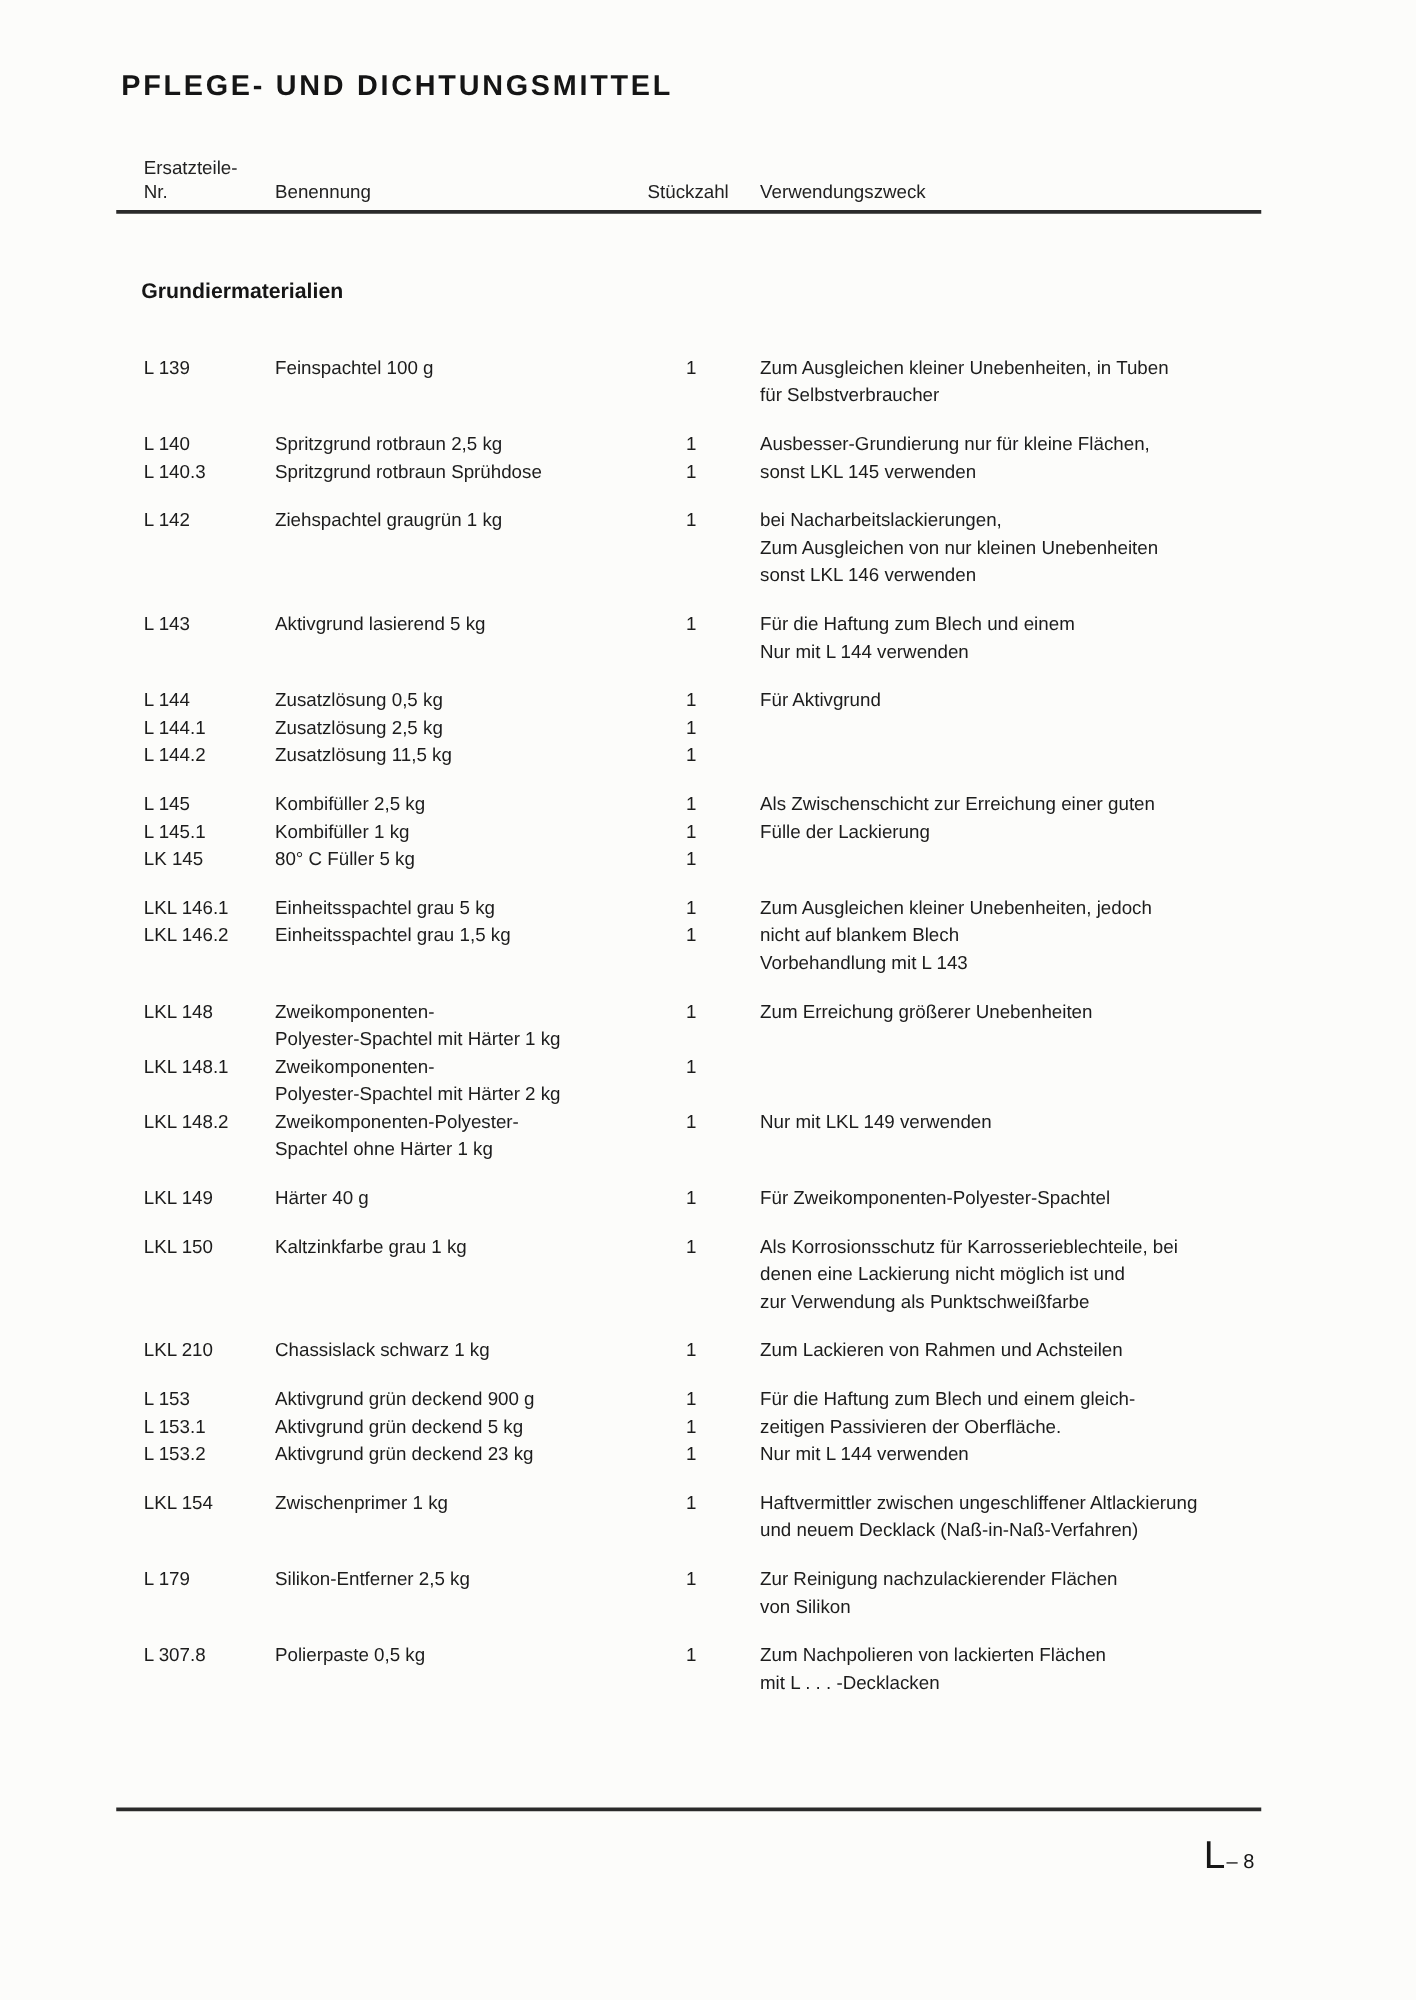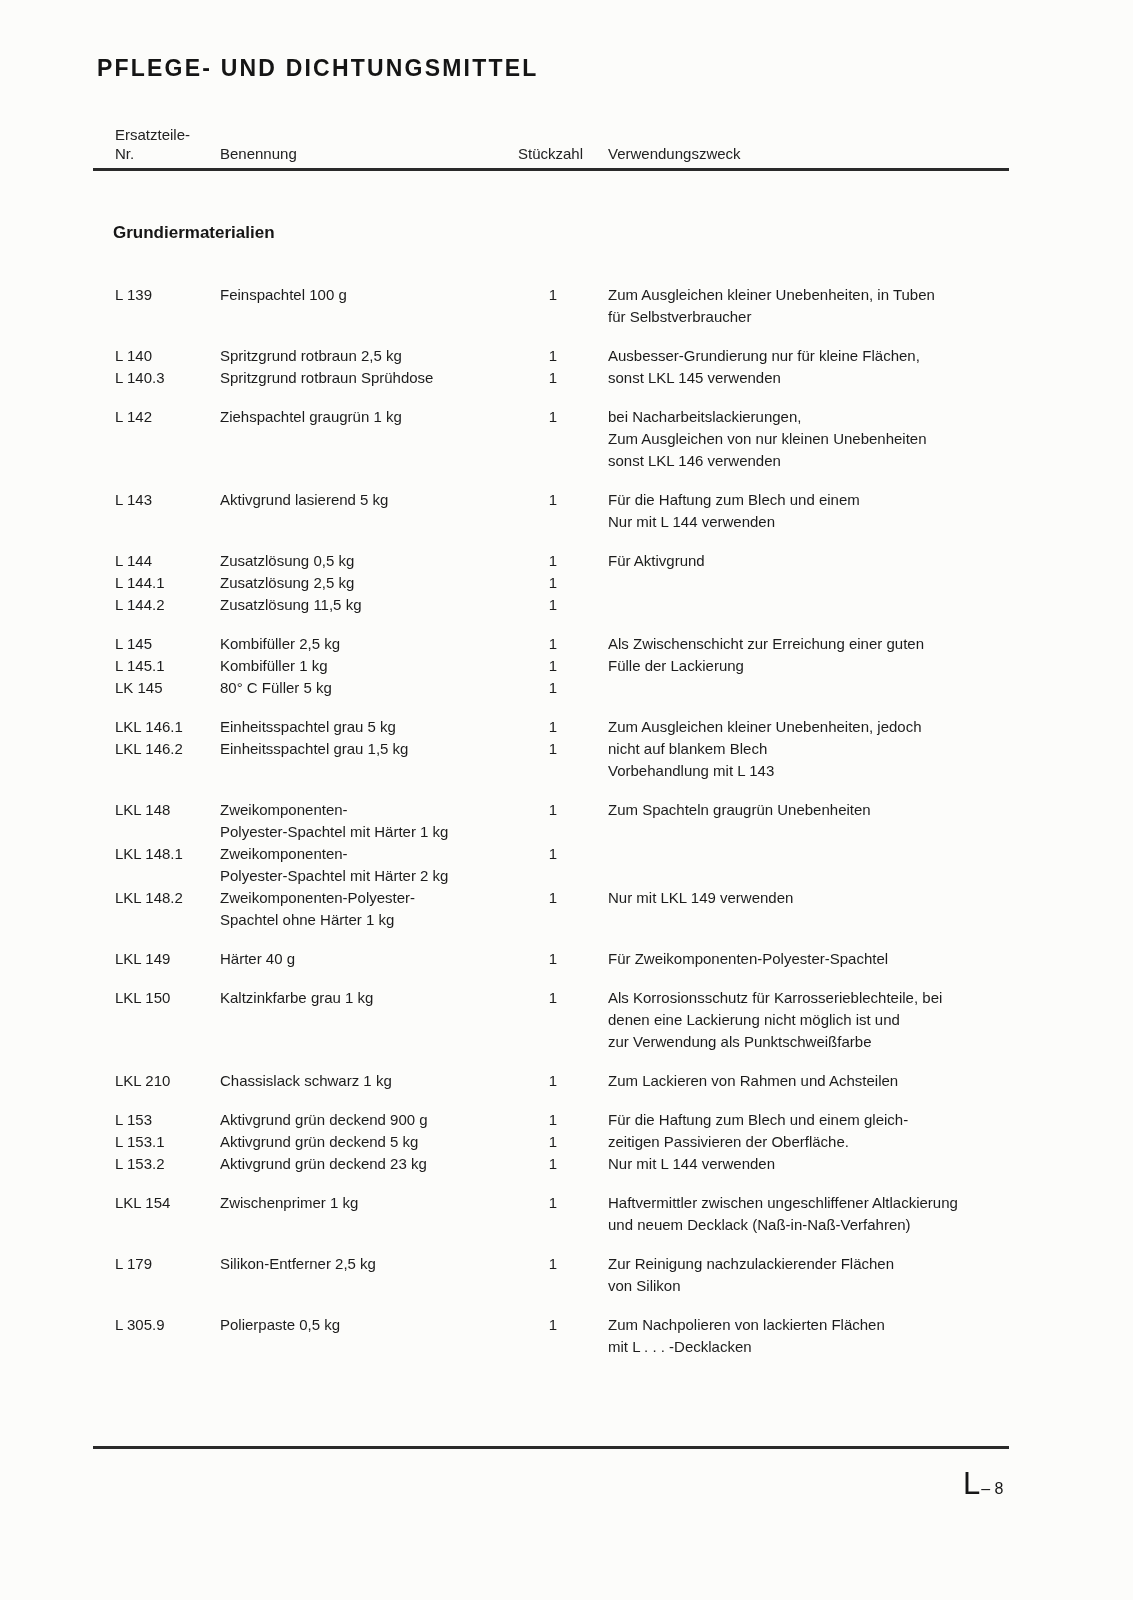--- a/index.html
+++ b/index.html
@@ -296,21 +296,21 @@
             <div class="line">LKL 148</div>
           </div>
           <div class="cell c2">
             <div class="line">Zweikomponenten-</div>
             <div class="line">Polyester-Spachtel mit Härter 1 kg</div>
           </div>
           <div class="cell c3">
             <div class="line">1</div>
           </div>
           <div class="cell c4">
-            <div class="line">Zum Spachteln graugrün Unebenheiten</div>
+            <div class="line">Zum Erreichung größerer Unebenheiten</div>
           </div>
         </div>
         <div class="row">
           <div class="cell c1">
             <div class="line">LKL 148.1</div>
           </div>
           <div class="cell c2">
             <div class="line">Zweikomponenten-</div>
             <div class="line">Polyester-Spachtel mit Härter 2 kg</div>
           </div>
@@ -459,21 +459,21 @@
           </div>
           <div class="cell c4">
             <div class="line">Zur Reinigung nachzulackierender Flächen</div>
             <div class="line">von Silikon</div>
           </div>
         </div>
       </div>
       <div class="group">
         <div class="row">
           <div class="cell c1">
-            <div class="line">L 305.9</div>
+            <div class="line">L 307.8</div>
           </div>
           <div class="cell c2">
             <div class="line">Polierpaste 0,5 kg</div>
           </div>
           <div class="cell c3">
             <div class="line">1</div>
           </div>
           <div class="cell c4">
             <div class="line">Zum Nachpolieren von lackierten Flächen</div>
             <div class="line">mit L . . . -Decklacken</div>

